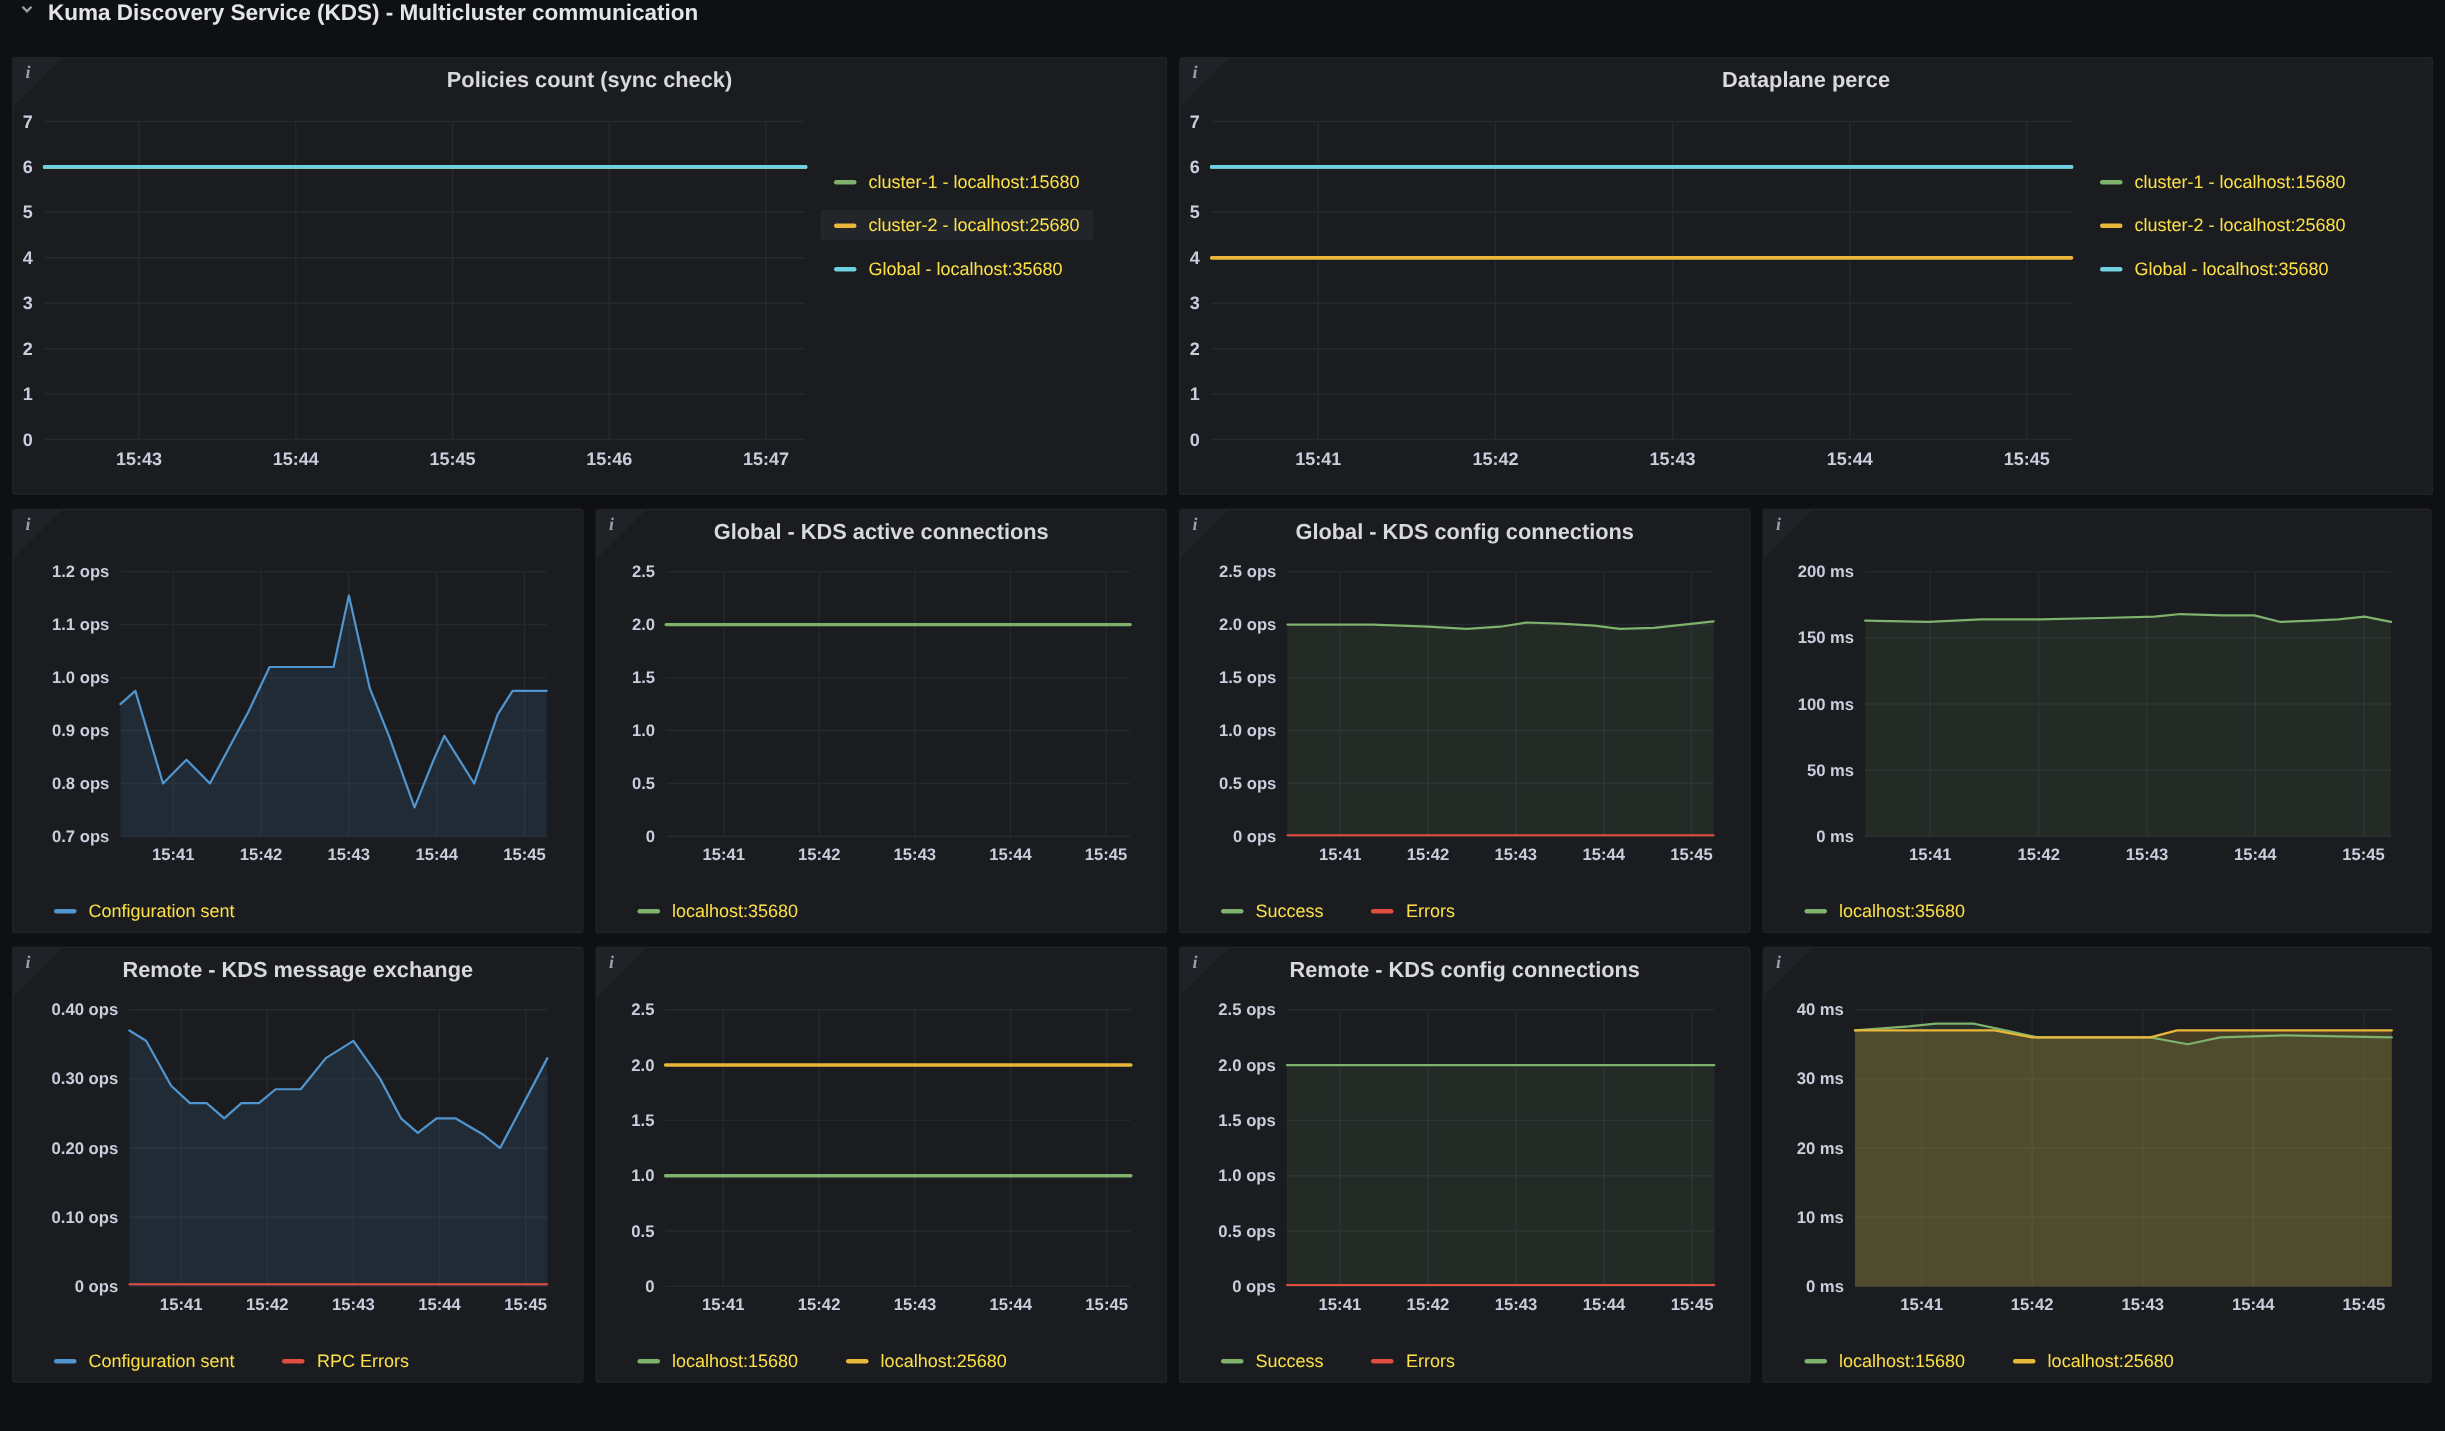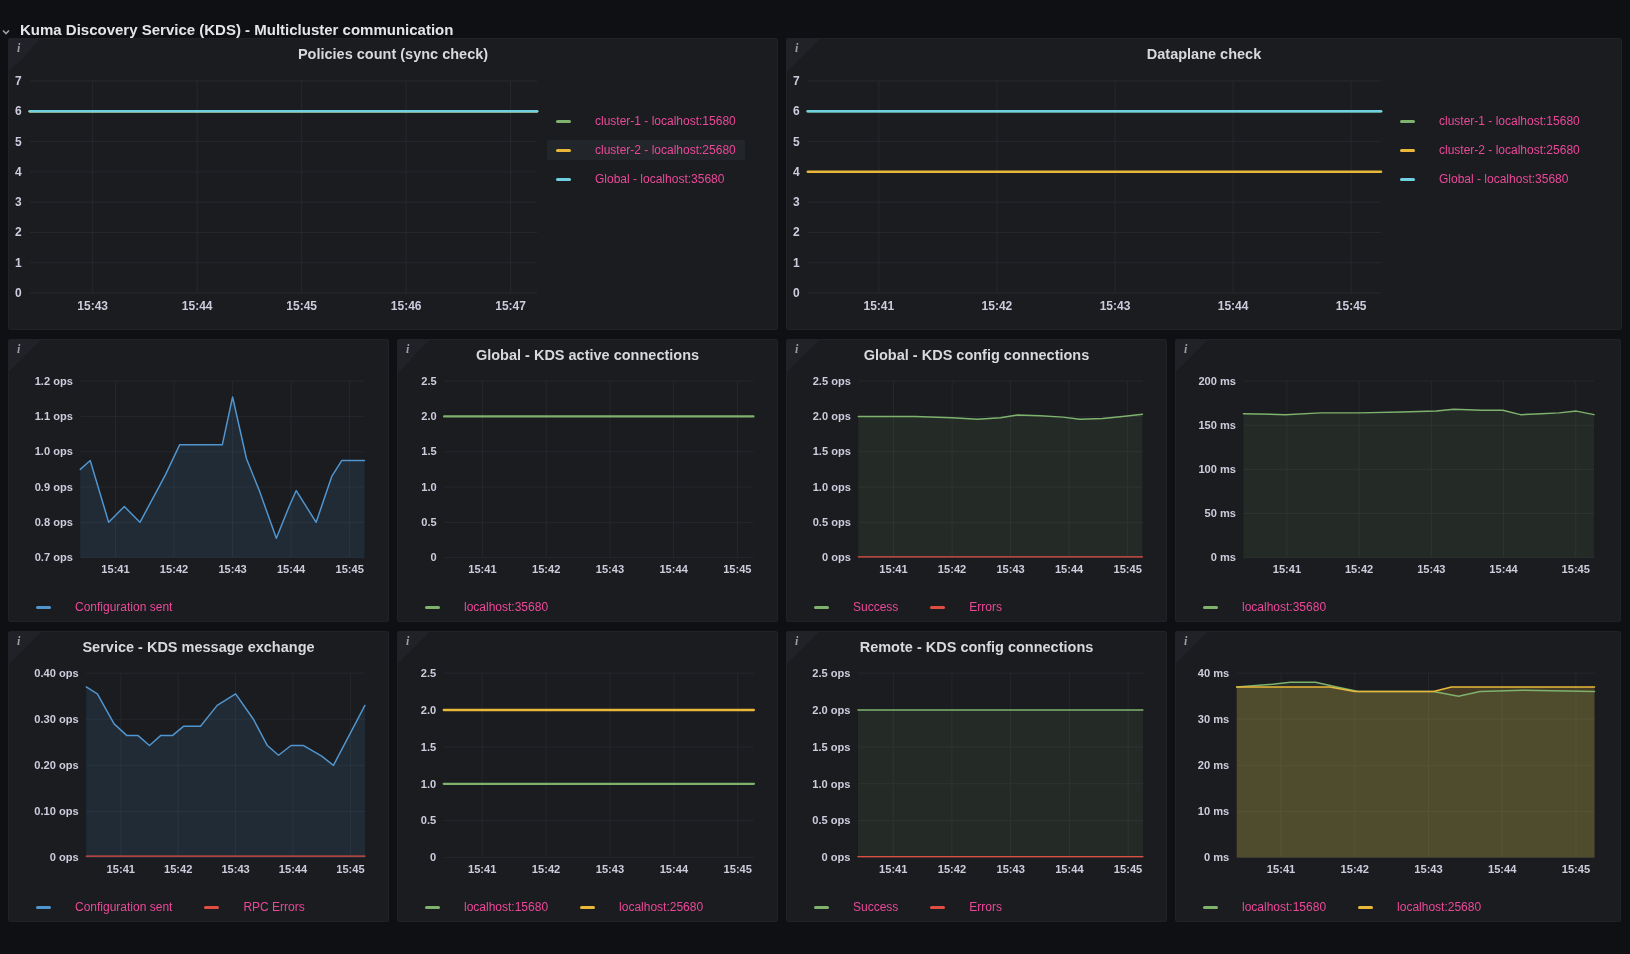--- a/index.html
+++ b/index.html
@@ -4,21 +4,21 @@
 <style>
   * { box-sizing: border-box; }
   html,body { margin:0; padding:0; }
   body {
     width:1630px; height:954px;
     background:#0f1013;
     font-family:"Liberation Sans", sans-serif;
     color:#d8d9da;
     overflow:hidden;
   }
-  .dash-header { display:flex; align-items:flex-end; gap:8px; height:38px; padding:0 0; }
+  .dash-header { display:flex; align-items:flex-start; gap:8px; height:38px; padding:0 12px; }
   .chev { width:12px; height:12px; flex:0 0 auto; }
   .dash-title { font-size:15px; font-weight:bold; color:#e3e5e8; white-space:nowrap; }
 
   .grid { padding:0 8px; }
   .row { display:grid; gap:8px; margin-bottom:9px; }
   .row-1 { grid-template-columns:770px 836px; height:292px; }
   .row-2 { grid-template-columns:381px 381px 381px 446px; height:283px; }
   .row-3 { grid-template-columns:381px 381px 381px 446px; height:291px; }
 
   .panel { position:relative; background:#1a1c20; border:1px solid #202227; border-radius:2px; overflow:hidden; }
@@ -29,21 +29,21 @@
   }
   .panel-body { position:absolute; left:0; right:0; top:30px; bottom:0; display:flex; }
   .lr .panel-body { flex-direction:row; padding-bottom:14px; }
   .lb .panel-body { flex-direction:column; }
   .chart-wrap { position:relative; flex:1 1 auto; min-width:0; min-height:0; }
   svg.chart { position:absolute; inset:0; width:100%; height:100%; }
 
   .legend { flex:0 0 auto; }
   .legend-right { width:230px; display:flex; flex-direction:column; align-items:flex-start; gap:9px; padding-top:42px; }
   .legend-bottom { height:26px; display:flex; align-items:flex-start; gap:14px; padding:2px 8px 0 18px;margin-top:17px; }
-  .legend-item { display:flex; align-items:center; gap:24px; font-size:12px; color:#ec4899; padding:3px 9px; border-radius:2px; white-space:nowrap; }
+  .legend-item { display:flex; align-items:center; gap:8px; font-size:12px; color:#fde047; padding:3px 9px; border-radius:2px; white-space:nowrap; }
   .legend-item.highlight { background:#222529; }
   .swatch { width:15px; height:3px; border-radius:1.5px; flex:0 0 auto; }
 
   .corner { position:absolute; top:0; left:0; width:32px; height:32px; z-index:2;
             background:linear-gradient(135deg,#202227 50%, rgba(0,0,0,0) 50%); }
   .corner .i { position:absolute; top:2px; left:8px; color:#9c9fa6;
                font:italic bold 12px "Liberation Serif", serif; }
 
   .tick { fill:#ccccdc; font:bold 12px "Liberation Sans", sans-serif; }
 </style>
@@ -111,21 +111,21 @@
               <span class="swatch" style="background: rgb(110, 208, 224);"></span>
               <span>Global - localhost:35680</span>
             </div>
           </div>
       </div>
     </article>
     <article class="panel lr">
       <div class="corner">
           <span class="i">i</span>
         </div>
-      <h2 class="panel-title">Dataplane check</h2>
+      <h2 class="panel-title">Dataplane perce</h2>
       <div class="panel-body">
         <div class="chart-wrap">
             <svg class="chart" viewBox="0 0 604 246">
               <line x1="20.8" y1="224" x2="594" y2="224" stroke="#26282d" stroke-width="1"></line>
               <text class="tick" x="12.8" y="228" text-anchor="end">0</text>
               <line x1="20.8" y1="193.71428571428572" x2="594" y2="193.71428571428572" stroke="#26282d" stroke-width="1"></line>
               <text class="tick" x="12.8" y="197.71428571428572" text-anchor="end">1</text>
               <line x1="20.8" y1="163.42857142857144" x2="594" y2="163.42857142857144" stroke="#26282d" stroke-width="1"></line>
               <text class="tick" x="12.8" y="167.42857142857144" text-anchor="end">2</text>
               <line x1="20.8" y1="133.14285714285714" x2="594" y2="133.14285714285714" stroke="#26282d" stroke-width="1"></line>
@@ -340,21 +340,21 @@
           </div>
       </div>
     </article>
   </div>
 
   <div class="row row-3">
     <article class="panel lb">
       <div class="corner">
           <span class="i">i</span>
         </div>
-      <h2 class="panel-title">Service - KDS message exchange</h2>
+      <h2 class="panel-title">Remote - KDS message exchange</h2>
       <div class="panel-body">
         <div class="chart-wrap">
             <svg class="chart" viewBox="0 0 379 233">
               <line x1="68.4" y1="211" x2="369" y2="211" stroke="#26282d" stroke-width="1"></line>
               <text class="tick" x="60.400000000000006" y="215" text-anchor="end">0 ops</text>
               <line x1="68.4" y1="161.25" x2="369" y2="161.25" stroke="#26282d" stroke-width="1"></line>
               <text class="tick" x="60.400000000000006" y="165.25" text-anchor="end">0.10 ops</text>
               <line x1="68.4" y1="111.5" x2="369" y2="111.5" stroke="#26282d" stroke-width="1"></line>
               <text class="tick" x="60.400000000000006" y="115.5" text-anchor="end">0.20 ops</text>
               <line x1="68.4" y1="61.75000000000002" x2="369" y2="61.75000000000002" stroke="#26282d" stroke-width="1"></line>

